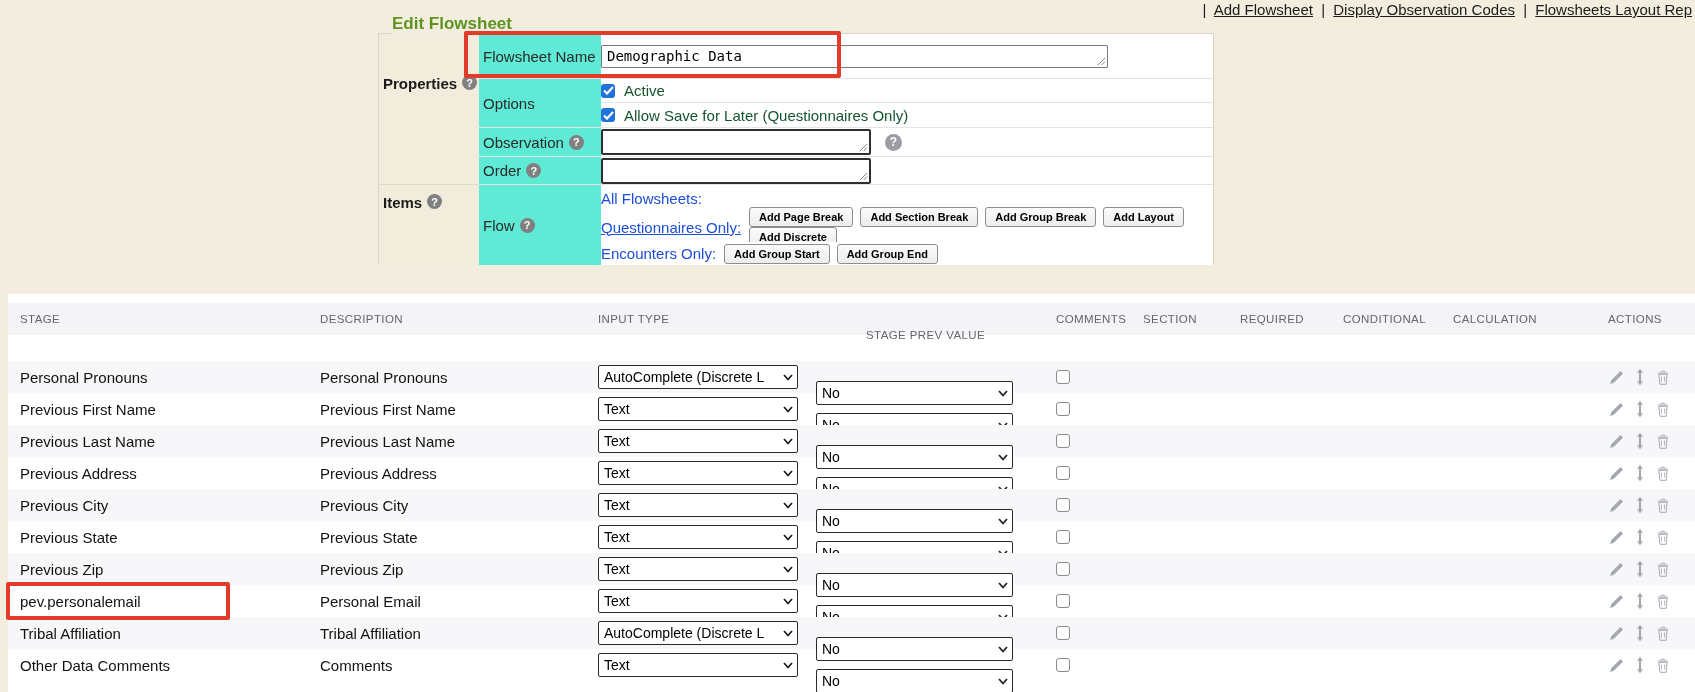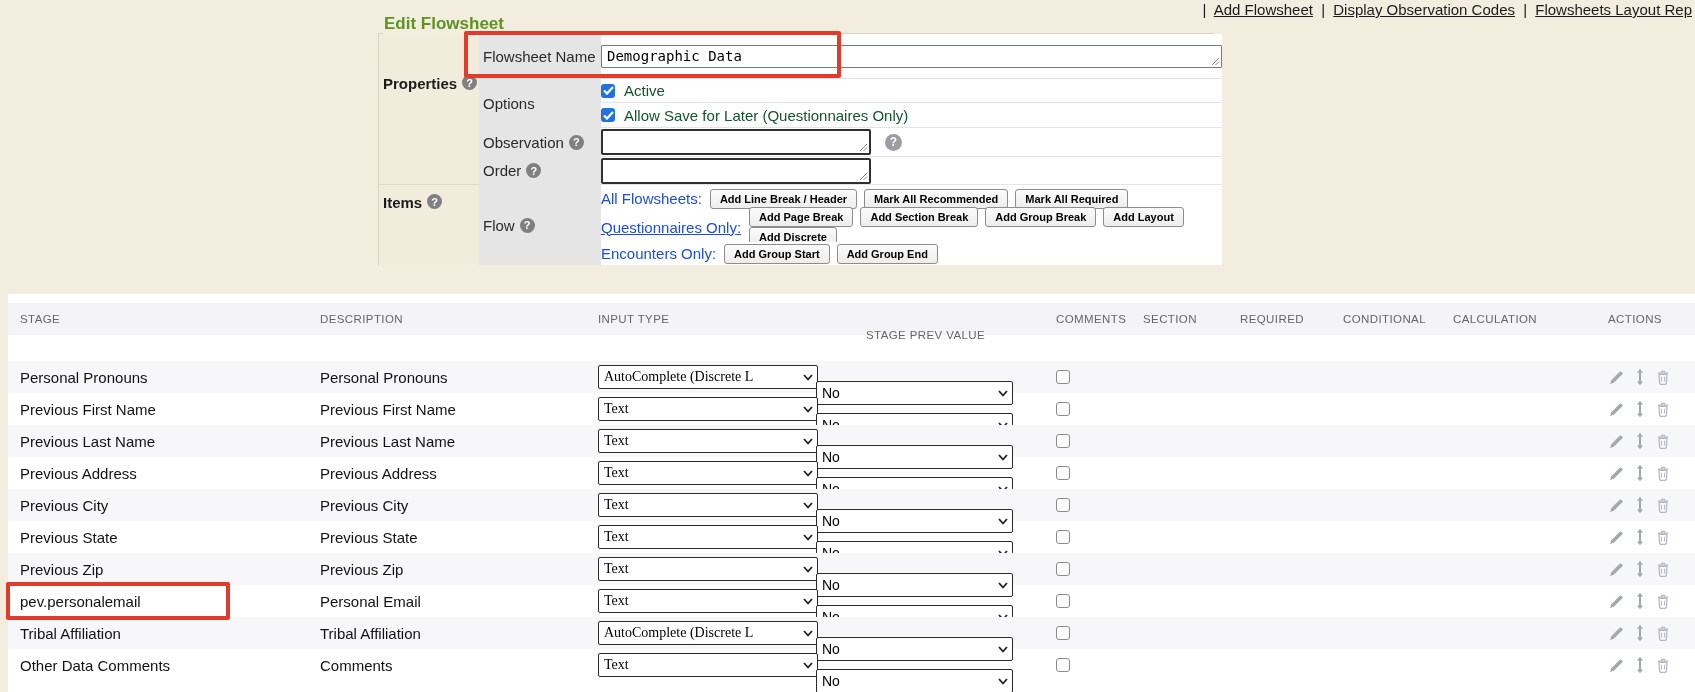--- a/index.html
+++ b/index.html
@@ -19,47 +19,47 @@
   }
   .top-links .sep { text-decoration:none; margin:0 4px; }
   .top-links a { text-decoration:underline; cursor:pointer;margin-top:8px; }
 
   
   .form-box {
     position:absolute; left:378px; top:33px; width:836px; height:232px;
     background:#fff; border:1px solid #D9D4C5;
   }
   .form-legend {
-    position:absolute; top:-20px; left:4px;
+    position:absolute; top:-20px; left:12px;
     background:#F2EDDF; padding:0 6px 0 1px;
     font-size:17px; font-weight:bold; color:#5E9320;
   }
   .form-grid {
     display:grid; width:100%; height:100%;
     grid-template-columns:100px 122px 1fr;
     grid-template-rows:44px 24px 25px 29px 28px 28px 30px 23px;
   }
   .cell { display:flex; align-items:center; }
   .lbl-outer { grid-column:1; background:#F1ECDC; font-weight:bold; font-size:15px; padding-left:4px; align-items:flex-start; }
   .lbl-outer.props { grid-row:1/6; padding-top:41px; }
   .lbl-outer.items { grid-row:6/9; padding-top:9px; border-top:1px solid #DEDAC9; }
-  .lbl-inner { grid-column:2; background:#e5e5e5; font-size:15px; color:#2a2a2a; padding-left:4px; }
+  .lbl-inner { grid-column:2; background:#5eead4; font-size:15px; color:#2a2a2a; padding-left:4px; }
   .val { grid-column:3; background:#fff; padding-left:0; }
   .bt { border-top:1px solid #E4E4E4; }
 
   .help {
     display:inline-flex; align-items:center; justify-content:center;
     width:15px; height:15px; border-radius:50%;
     background:#808080; color:#fff; font-size:11px; font-weight:bold;
     margin-left:5px; flex:0 0 auto; cursor:pointer;
   }
   .help.big { width:17px; height:17px; background:#9C9CA2; font-size:12px; margin-left:14px; }
 
   .fake-input {
-    position:relative; width:621px; height:23px;
+    position:relative; width:507px; height:23px;
     border:1px solid #7A7A7A; background:#fff; border-radius:1px;
     display:flex; align-items:center; padding-left:5px;
     font-family:"DejaVu Sans Mono", monospace; font-size:14px; color:#000;
   }
   .fake-area {
     position:relative; width:270px; height:26px;
     border:2px solid #2F2F2F; background:#fff; border-radius:2px;
   }
   .grip { position:absolute; right:1px; bottom:1px; }
 
@@ -113,21 +113,21 @@
   .c-act { flex:1; padding-left:18px; }
   .thead .c-stage { padding-left:62px; }
 
   .select {
     position:relative; height:24px; background:#fff;
     border:1.5px solid #2a2a2a; border-radius:2px;
     display:flex; align-items:center; padding:0 17px 0 5px;
     font-size:14px; color:#000; overflow:hidden; white-space:nowrap; cursor:pointer;
   }
   .select .chev { position:absolute; right:4px; top:8px; }
-  .sel-itype { width:220px;font-family:Liberation Serif, serif; }
+  .sel-itype { width:200px; }
   .sel-stage { width:197px; }
 
   .act-icons { display:flex; align-items:center; gap:9px; }
   .act-icons svg { cursor:pointer; }
 </style>
 </head>
 <body>
 
 <div class="top-links">
   <span class="sep">|</span>
@@ -203,21 +203,20 @@
     </div>
     <div class="cell val bt" style="grid-row:5">
       <div class="fake-area">
         <svg class="grip" width="9" height="9">
           <path d="M8 1 L1 8 M8 4.5 L4.5 8" stroke="#888" stroke-width="1" fill="none"></path>
         </svg>
       </div>
     </div>
     <div class="cell val bt" style="grid-row:6">
       <span class="flow-group-label">All Flowsheets:</span>
-      <span><button class="fbtn">Add Line Break / Header</button><button class="fbtn">Mark All Recommended</button><button class="fbtn">Mark All Required</button></span>
     </div>
     <div class="cell val" style="grid-row:7">
       <span class="flow-group-label underl">Questionnaires Only:</span>
       <span><button class="fbtn">Add Page Break</button><button class="fbtn">Add Section Break</button><button class="fbtn">Add Group Break</button><button class="fbtn">Add Layout</button><button class="fbtn">Add Discrete</button></span>
     </div>
     <div class="cell val" style="grid-row:8">
       <span class="flow-group-label">Encounters Only:</span>
       <span><button class="fbtn">Add Group Start</button><button class="fbtn">Add Group End</button></span>
     </div>
   </div>

